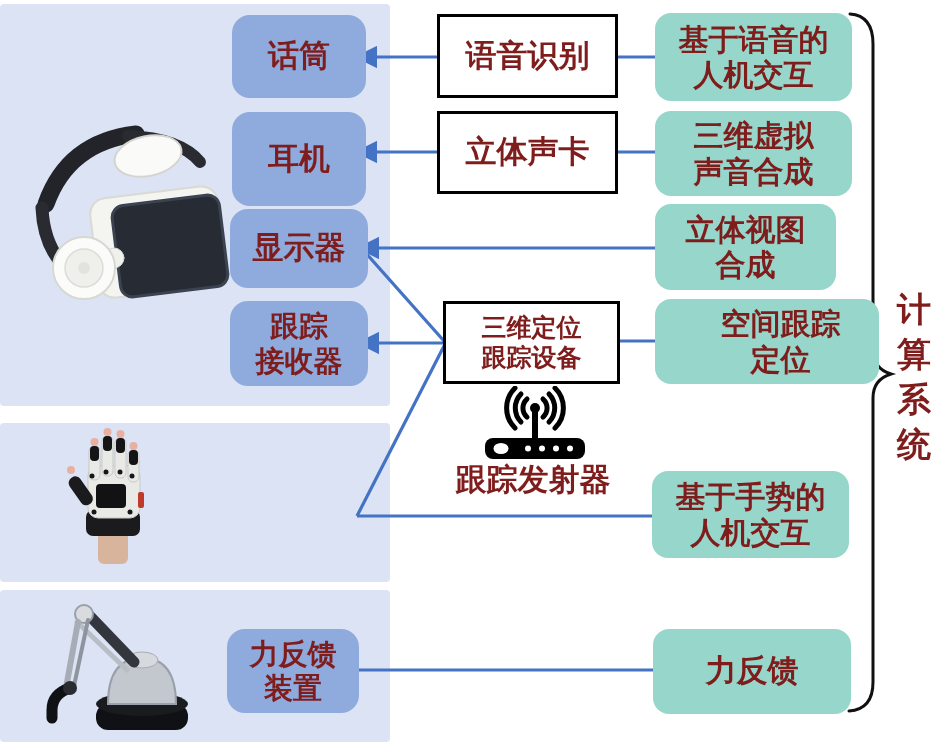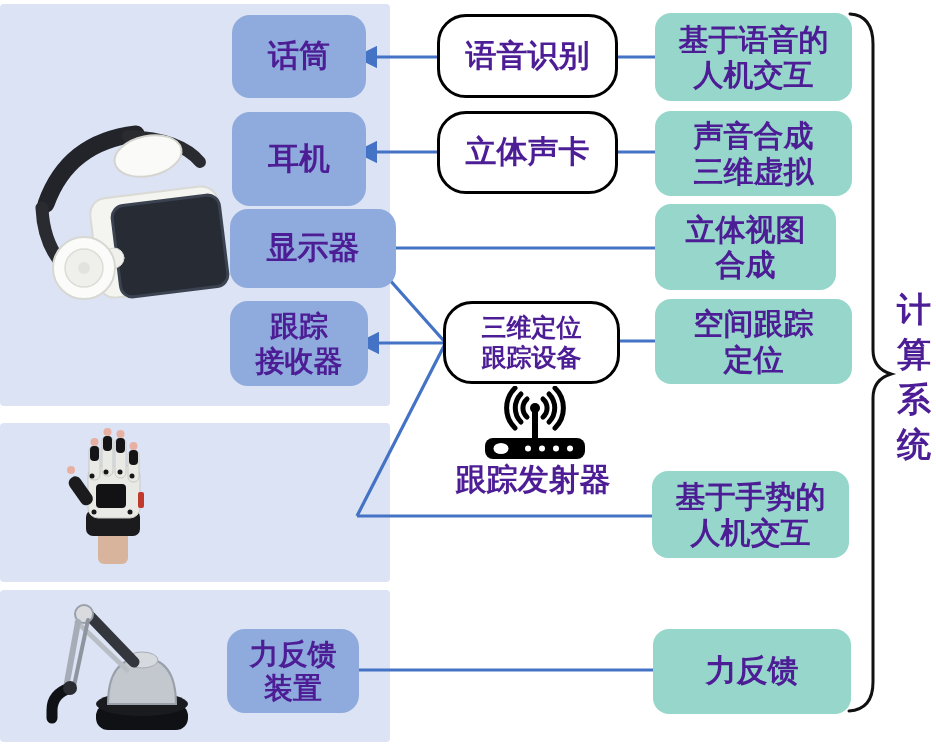--- a/index.html
+++ b/index.html
@@ -1,23 +1,23 @@
 <!DOCTYPE html>
 <html><head>
 <meta charset="utf-8">
 <style>
   html,body{margin:0;padding:0;background:#ffffff;}
   #canvas{
     position:relative;width:936px;height:749px;background:#ffffff;overflow:hidden;
-    font-family:"Liberation Serif","DejaVu Serif",serif;color:#4c1d95;
+    font-family:"Liberation Serif","DejaVu Serif",serif;color:#7f1d1d;
   }
   .panel{position:absolute;background:#dbe3f4;border-radius:4px;}
   .box{
     position:absolute;display:flex;flex-direction:column;align-items:center;justify-content:center;
-    font-weight:bold;text-align:center;line-height:1.18;border-radius:29px;
+    font-weight:bold;text-align:center;line-height:1.18;
   }
   .dev{background:#8faadc;border-radius:18px;font-size:31px;}
   .dev.two{font-size:29px;}
   .proc{background:#ffffff;border:3px solid #000;font-size:31px;}
   .proc.two{font-size:25px;}
   .fn{background:#97d7cb;border-radius:16px;font-size:31px;}
   .fn.two{font-size:30px;}
   svg{position:absolute;left:0;top:0;}
   .imgsvg{position:absolute;}
   #transmitter-label{position:absolute;left:438px;top:459px;width:190px;text-align:center;
@@ -125,21 +125,21 @@
     <path d="M40 92 Q22 98 22 114 L22 122" stroke="#101114" stroke-width="11" fill="none" stroke-linecap="round"></path>
     <circle cx="40" cy="92" r="7" fill="#2a2c31"></circle>
   </svg>
 
   <div class="box dev" style="left:232px;top:15px;width:134px;height:83px;">
     <span>话筒</span>
   </div>
   <div class="box dev" style="left:232px;top:112px;width:134px;height:94px;">
     <span>耳机</span>
   </div>
-  <div class="box dev" style="left:230px;top:209px;width:166px;height:79px;">
+  <div class="box dev" style="left:230px;top:209px;width:138px;height:79px;">
     <span>显示器</span>
   </div>
   <div class="box dev two" style="left:230px;top:301px;width:138px;height:85px;">
     <span>跟踪</span>
     <span>接收器</span>
   </div>
   <div class="box dev two" style="left:227px;top:629px;width:132px;height:84px;">
     <span>力反馈</span>
     <span>装置</span>
   </div>
@@ -173,28 +173,28 @@
     <circle cx="86" cy="62.5" r="3" fill="#fff"></circle>
     <circle cx="100" cy="62.5" r="3" fill="#fff"></circle>
   </svg>
   <div id="transmitter-label">跟踪发射器</div>
 
   <div class="box fn two" style="left:655px;top:13px;width:197px;height:88px;">
     <span>基于语音的</span>
     <span>人机交互</span>
   </div>
   <div class="box fn two" style="left:655px;top:111px;width:197px;height:85px;">
+    <span>三维虚拟</span>
     <span>声音合成</span>
-    <span>三维虚拟</span>
   </div>
   <div class="box fn two" style="left:655px;top:204px;width:181px;height:86px;">
     <span>立体视图</span>
     <span>合成</span>
   </div>
-  <div class="box fn two" style="left:655px;top:299px;width:197px;height:85px;">
+  <div class="box fn two" style="left:655px;top:299px;width:197px;height:85px;padding-left:27px;">
     <span>空间跟踪</span>
     <span>定位</span>
   </div>
   <div class="box fn two" style="left:652px;top:471px;width:197px;height:87px;">
     <span>基于手势的</span>
     <span>人机交互</span>
   </div>
   <div class="box fn" style="left:653px;top:629px;width:198px;height:85px;">
     <span>力反馈</span>
   </div>

